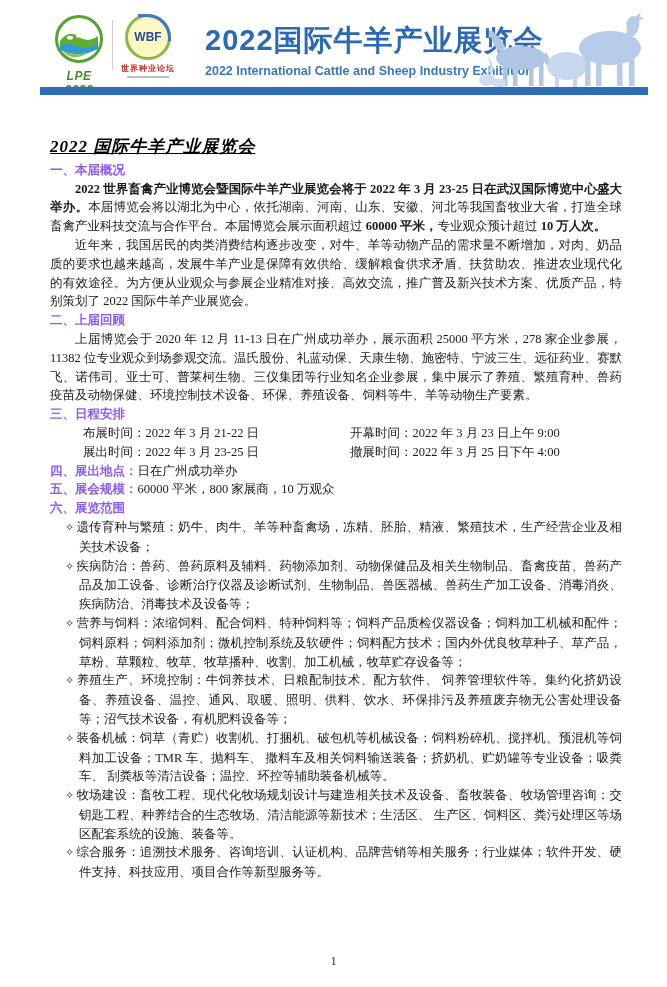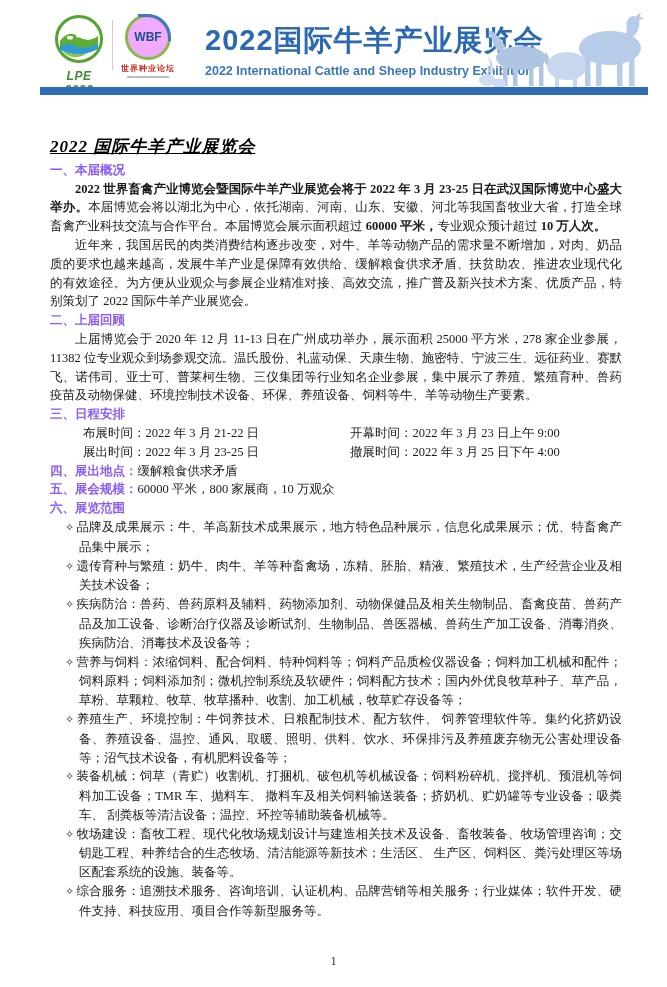--- a/index.html
+++ b/index.html
@@ -10,21 +10,21 @@
   .banner { position:absolute; top:0; left:0; width:667px; height:97px; background:#fff; }
   .banner-bar { position:absolute; top:87px; left:40px; width:608px; height:8px; background:#2e6db6; }
 
   .logo-lpe { position:absolute; left:53px; top:14px; width:52px; text-align:center; }
   .logo-lpe-label { font-family:"Liberation Sans",sans-serif; font-weight:bold; font-style:italic;
                     font-size:12px; color:#3d8f2d; letter-spacing:.5px; margin-top:1px; }
   .logo-divider { position:absolute; left:112px; top:20px; width:1px; height:50px; background:#cfcfcf; }
 
   .logo-wbf { position:absolute; left:121px; top:14px; width:54px; text-align:center; }
   .wbf-circle { width:46px; height:46px; margin:0 auto; border:3px solid #86b94a; border-radius:50%;
-                display:flex; align-items:center; justify-content:center; position:relative; background:#f0abfc; }
+                display:flex; align-items:center; justify-content:center; position:relative; background:#fef9c3; }
   .wbf-circle:before { content:""; position:absolute; top:-3px; left:10px; right:-3px; height:24px;
                        border-top:3px solid #3f78c0; border-right:3px solid #3f78c0;
                        border-top-right-radius:24px; }
   .wbf-text { font-family:"Liberation Sans",sans-serif; font-weight:bold; font-size:12px; color:#234e8d; }
   .wbf-caption { font-size:8px; font-weight:bold; color:#cf2318; letter-spacing:1px; margin-top:3px;
                  font-family:"Liberation Sans",sans-serif; }
   .wbf-subline { width:42px; height:2px; background:#9a9a9a; opacity:.65; margin:2px auto 0; }
 
   .banner-titles { position:absolute; left:205px; top:21px; width:330px; }
   .banner-title { font-family:"Liberation Sans",sans-serif; font-weight:bold; font-size:29px;
@@ -136,26 +136,25 @@
   <div class="h">三、日程安排</div>
   <div class="s3-row">
     <div class="s3-left">布展时间：2022 年 3 月 21-22 日</div>
     <div class="s3-right">开幕时间：2022 年 3 月 23 日上午 9:00</div>
   </div>
   <div class="s3-row">
     <div class="s3-left">展出时间：2022 年 3 月 23-25 日</div>
     <div class="s3-right">撤展时间：2022 年 3 月 25 日下午 4:00</div>
   </div>
 
-  <div class="kv"><span class="h">四、展出地点：</span><span>缓解粮食供求矛盾</span></div>
+  <div class="kv"><span class="h">四、展出地点：</span><span>日在广州成功举办</span></div>
   <div class="kv"><span class="h">五、展会规模：</span><span>60000 平米，800 家展商，10 万观众</span></div>
 
   <div class="h">六、展览范围</div>
 
-  <div class="s6-item"><span class="s6-bullet">✧</span><span>品牌及成果展示：牛、羊高新技术成果展示，地方特色品种展示，信息化成果展示；优、特畜禽产品集中展示；</span></div>
   <div class="s6-item"><span class="s6-bullet">✧</span><span>遗传育种与繁殖：奶牛、肉牛、羊等种畜禽场，冻精、胚胎、精液、繁殖技术，生产经营企业及相关技术设备；</span></div>
   <div class="s6-item"><span class="s6-bullet">✧</span><span>疾病防治：兽药、兽药原料及辅料、药物添加剂、动物保健品及相关生物制品、畜禽疫苗、兽药产品及加工设备、诊断治疗仪器及诊断试剂、生物制品、兽医器械、兽药生产加工设备、消毒消炎、疾病防治、消毒技术及设备等；</span></div>
   <div class="s6-item"><span class="s6-bullet">✧</span><span>营养与饲料：浓缩饲料、配合饲料、特种饲料等；饲料产品质检仪器设备；饲料加工机械和配件；饲料原料；饲料添加剂；微机控制系统及软硬件；饲料配方技术；国内外优良牧草种子、草产品，草粉、草颗粒、牧草、牧草播种、收割、加工机械，牧草贮存设备等；</span></div>
   <div class="s6-item"><span class="s6-bullet">✧</span><span>养殖生产、环境控制：牛饲养技术、日粮配制技术、配方软件、 饲养管理软件等。集约化挤奶设备、养殖设备、温控、通风、取暖、照明、供料、饮水、环保排污及养殖废弃物无公害处理设备等；沼气技术设备，有机肥料设备等；</span></div>
   <div class="s6-item"><span class="s6-bullet">✧</span><span>装备机械：饲草（青贮）收割机、打捆机、破包机等机械设备；饲料粉碎机、搅拌机、预混机等饲料加工设备；TMR 车、抛料车、 撒料车及相关饲料输送装备；挤奶机、贮奶罐等专业设备；吸粪车、 刮粪板等清洁设备；温控、环控等辅助装备机械等。</span></div>
   <div class="s6-item"><span class="s6-bullet">✧</span><span>牧场建设：畜牧工程、现代化牧场规划设计与建造相关技术及设备、畜牧装备、牧场管理咨询；交钥匙工程、种养结合的生态牧场、清洁能源等新技术；生活区、 生产区、饲料区、粪污处理区等场区配套系统的设施、装备等。</span></div>
   <div class="s6-item"><span class="s6-bullet">✧</span><span>综合服务：追溯技术服务、咨询培训、认证机构、品牌营销等相关服务；行业媒体；软件开发、硬件支持、科技应用、项目合作等新型服务等。</span></div>
 
 </div>
 

